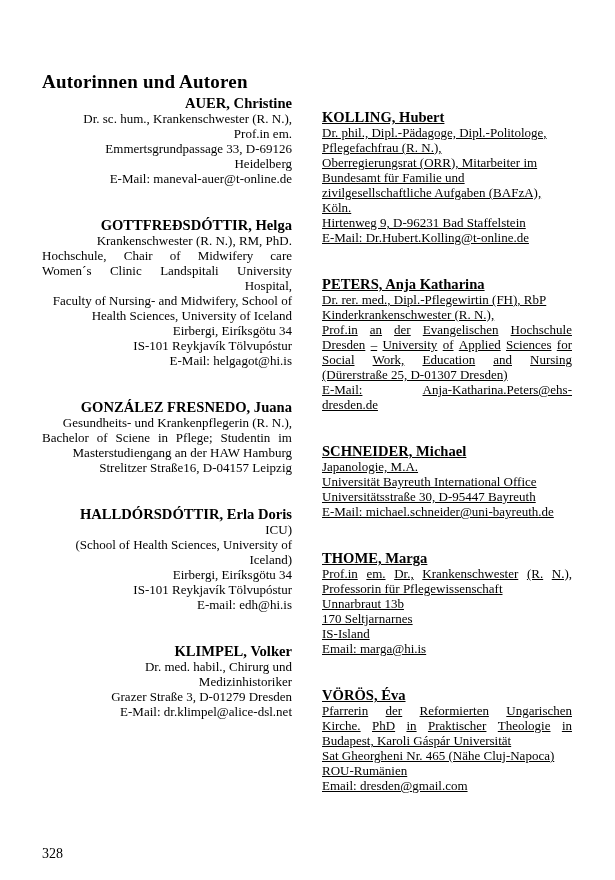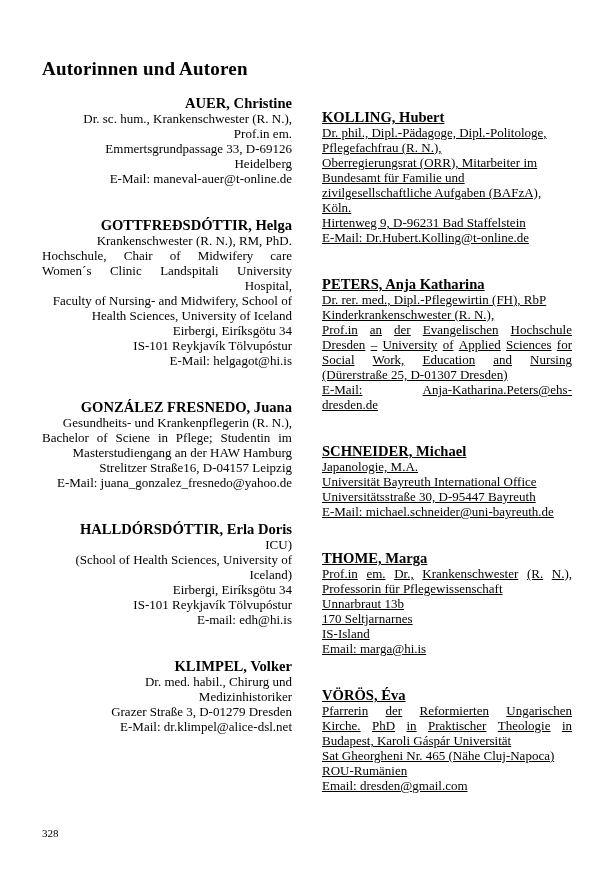--- a/index.html
+++ b/index.html
@@ -11,21 +11,21 @@
     width: 615px;
     height: 880px;
     position: relative;
     font-family: "Liberation Serif", "DejaVu Serif", serif;
     color: #000000;
     overflow: hidden;
   }
   .page-title {
     position: absolute;
     left: 42px;
-    top: 45px;
+    top: 58px;
     font-size: 19px;
     font-weight: bold;
     letter-spacing: 0.2px;
     white-space: nowrap;
   }
   .col {
     position: absolute;
     width: 250px;
   }
   .col-left  { left: 42px;  top: 95px; text-align: right;  }
@@ -44,22 +44,22 @@
   }
   .line.justified {
     display: flex;
     justify-content: space-between;
     white-space: normal;
   }
   .line.justified span { white-space: nowrap; }
   .page-number {
     position: absolute;
     left: 42px;
-    top: 827px;
-    font-size: 11px;
+    top: 846px;
+    font-size: 14px;
   }
 </style>
 </head>
 <body>
 
 <div class="page">
   <h1 class="page-title">Autorinnen und Autoren</h1>
   <div class="col col-left" id="col-left">
       <div class="entry">
         <div class="entry-name">AUER, Christine</div>
@@ -99,21 +99,20 @@
           <span>Bachelor</span>
           <span>of</span>
           <span>Sciene</span>
           <span>in</span>
           <span>Pflege;</span>
           <span>Studentin</span>
           <span>im</span>
         </div>
         <div class="line">Masterstudiengang an der HAW Hamburg</div>
         <div class="line">Strelitzer Straße16, D-04157 Leipzig</div>
-        <div class="line">E-Mail: juana_gonzalez_fresnedo@yahoo.de</div>
       </div>
       <div class="entry">
         <div class="entry-name">HALLDÓRSDÓTTIR, Erla Doris</div>
         <div class="line">ICU)</div>
         <div class="line">(School of Health Sciences, University of</div>
         <div class="line">Iceland)</div>
         <div class="line">Eirbergi, Eiríksgötu 34</div>
         <div class="line">IS-101 Reykjavík Tölvupóstur</div>
         <div class="line">E-mail: edh@hi.is</div>
       </div>

